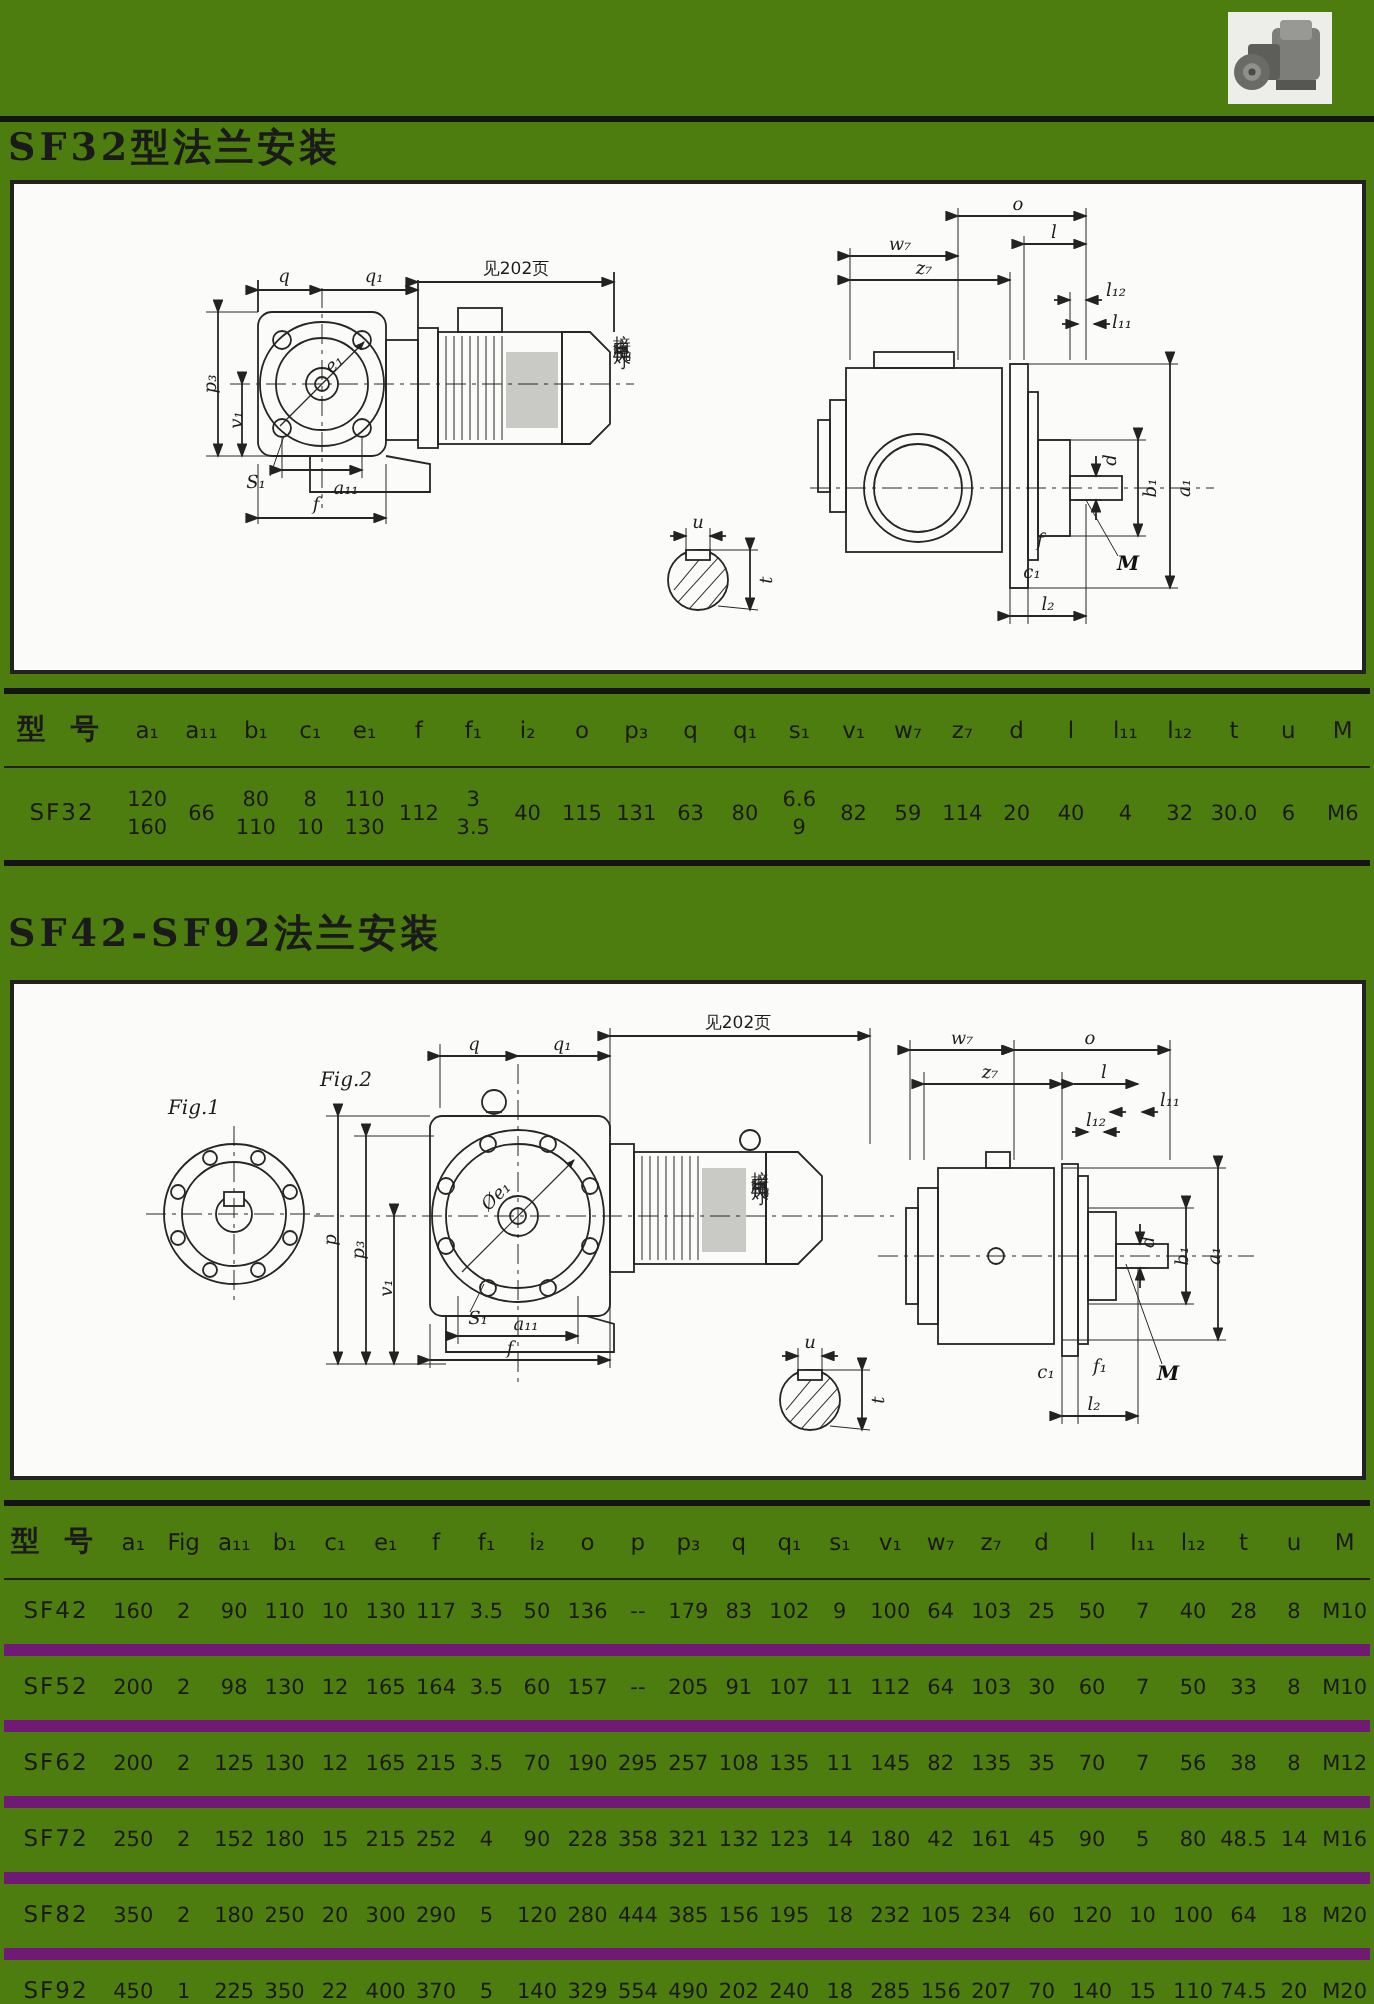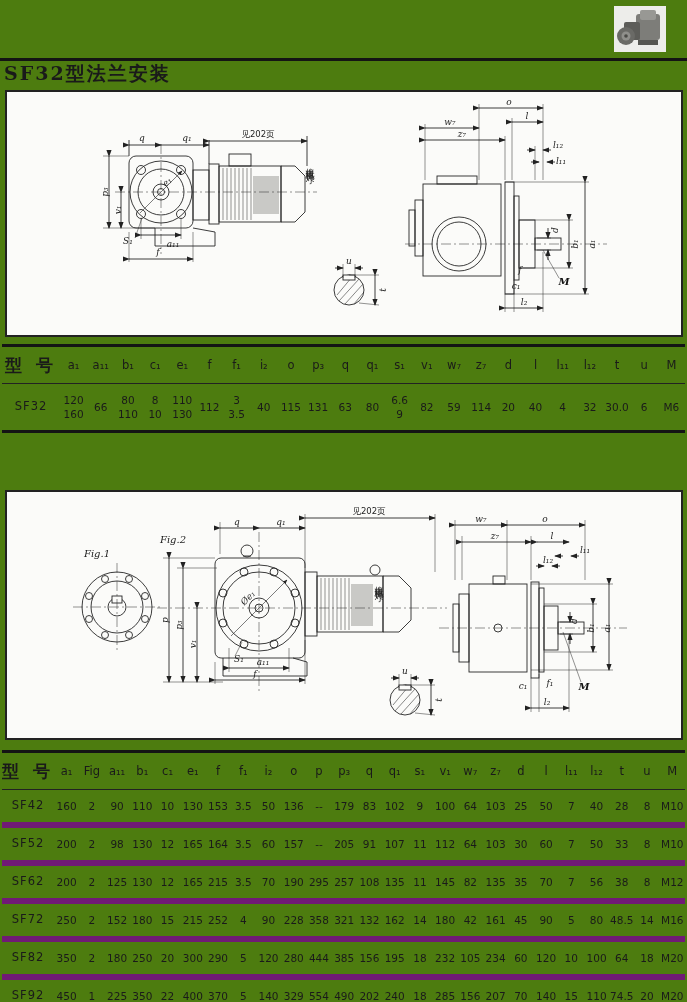--- a/index.html
+++ b/index.html
@@ -21,21 +21,21 @@
   #vn1{left:303px;top:160px;} #vn2{left:372px;top:578px;}
   .tablewrap{position:absolute;left:2px;width:683px;}
   #tw1{top:344px;} #tw2{top:750px;}
   table.dim-table{width:100%;border-collapse:collapse;table-layout:fixed;
         border-top:3px solid #141414;border-bottom:3px solid #141414;}
   table.dim-table thead tr{border-bottom:1.6px solid #222;}
   table.dim-table tbody tr{border-bottom:6px solid #701a75;}
   table.dim-table tbody tr:last-child{border-bottom:none;}
   table.dim-table th{font-size:11.5px;font-weight:500;text-align:center;padding:0;
         height:36px;vertical-align:middle;overflow:hidden;}
-  table.dim-table th:first-child{font-size:17px;font-weight:600;letter-spacing:4px;width:58px;}
+  table.dim-table th:first-child{font-size:14px;font-weight:600;letter-spacing:4px;width:58px;}
   table.dim-table td{font-size:10.5px;text-align:center;vertical-align:middle;
         white-space:pre-line;line-height:1.35;padding:0;overflow:hidden;}
   #tw1 td{height:46px;}
   #tw2 td{height:32px;}
   #tw2 th:first-child{width:52px;}
   td:first-child{font-size:11.5px !important;letter-spacing:1px;}
 </style>
 </head>
 <body>
 
@@ -264,20 +264,21 @@
             <td>4</td>
             <td>32</td>
             <td>30.0</td>
             <td>6</td>
             <td>M6</td>
           </tr>
         </tbody>
       </table>
   </div>
 
+  <div class="title" id="t2">SF42-SF92法兰安装</div>
 
   <div class="dbox" id="box2">
     <svg width="670" height="242" viewBox="0 0 670 242">
       <defs>
         <marker id="ar2" markerWidth="8" markerHeight="6" refX="7" refY="3" orient="auto">
           <path d="M0,0 L8,3 L0,6 Z" fill="#222"></path>
         </marker>
       </defs>
       <g fill="none" stroke="#262626" stroke-width="0.9">
         <circle cx="110" cy="115" r="35"></circle>
@@ -477,21 +478,21 @@
         </thead>
         <tbody>
           <tr>
             <td>SF42</td>
             <td>160</td>
             <td>2</td>
             <td>90</td>
             <td>110</td>
             <td>10</td>
             <td>130</td>
-            <td>153</td>
+            <td>117</td>
             <td>3.5</td>
             <td>50</td>
             <td>136</td>
             <td>--</td>
             <td>179</td>
             <td>83</td>
             <td>102</td>
             <td>9</td>
             <td>100</td>
             <td>64</td>
@@ -568,21 +569,21 @@
             <td>180</td>
             <td>15</td>
             <td>215</td>
             <td>252</td>
             <td>4</td>
             <td>90</td>
             <td>228</td>
             <td>358</td>
             <td>321</td>
             <td>132</td>
-            <td>162</td>
+            <td>123</td>
             <td>14</td>
             <td>180</td>
             <td>42</td>
             <td>161</td>
             <td>45</td>
             <td>90</td>
             <td>5</td>
             <td>80</td>
             <td>48.5</td>
             <td>14</td>

